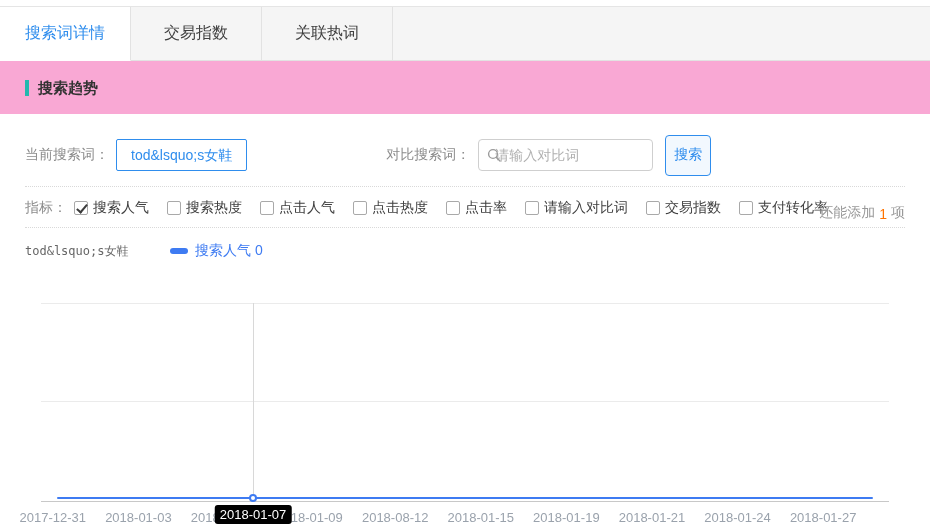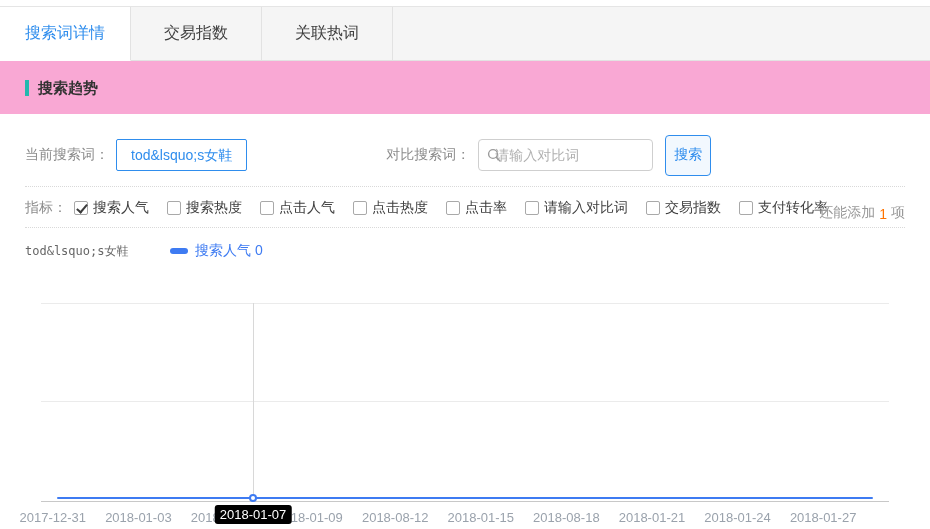--- a/index.html
+++ b/index.html
@@ -169,21 +169,21 @@
     <div class="series-line"></div>
     <div class="hover-dot"></div>
 
     <div class="xlabels">
       <span class="xlabel">2017-12-31</span>
       <span class="xlabel">2018-01-03</span>
       <span class="xlabel">2018-01-06</span>
       <span class="xlabel">2018-01-09</span>
       <span class="xlabel">2018-08-12</span>
       <span class="xlabel">2018-01-15</span>
-      <span class="xlabel">2018-08-18</span>
+      <span class="xlabel">2018-01-19</span>
       <span class="xlabel">2018-01-21</span>
       <span class="xlabel">2018-01-24</span>
       <span class="xlabel">2018-01-27</span>
     </div>
 
     <div class="x-tooltip">2018-01-07</div>
 
   </div>
 </div>
 

